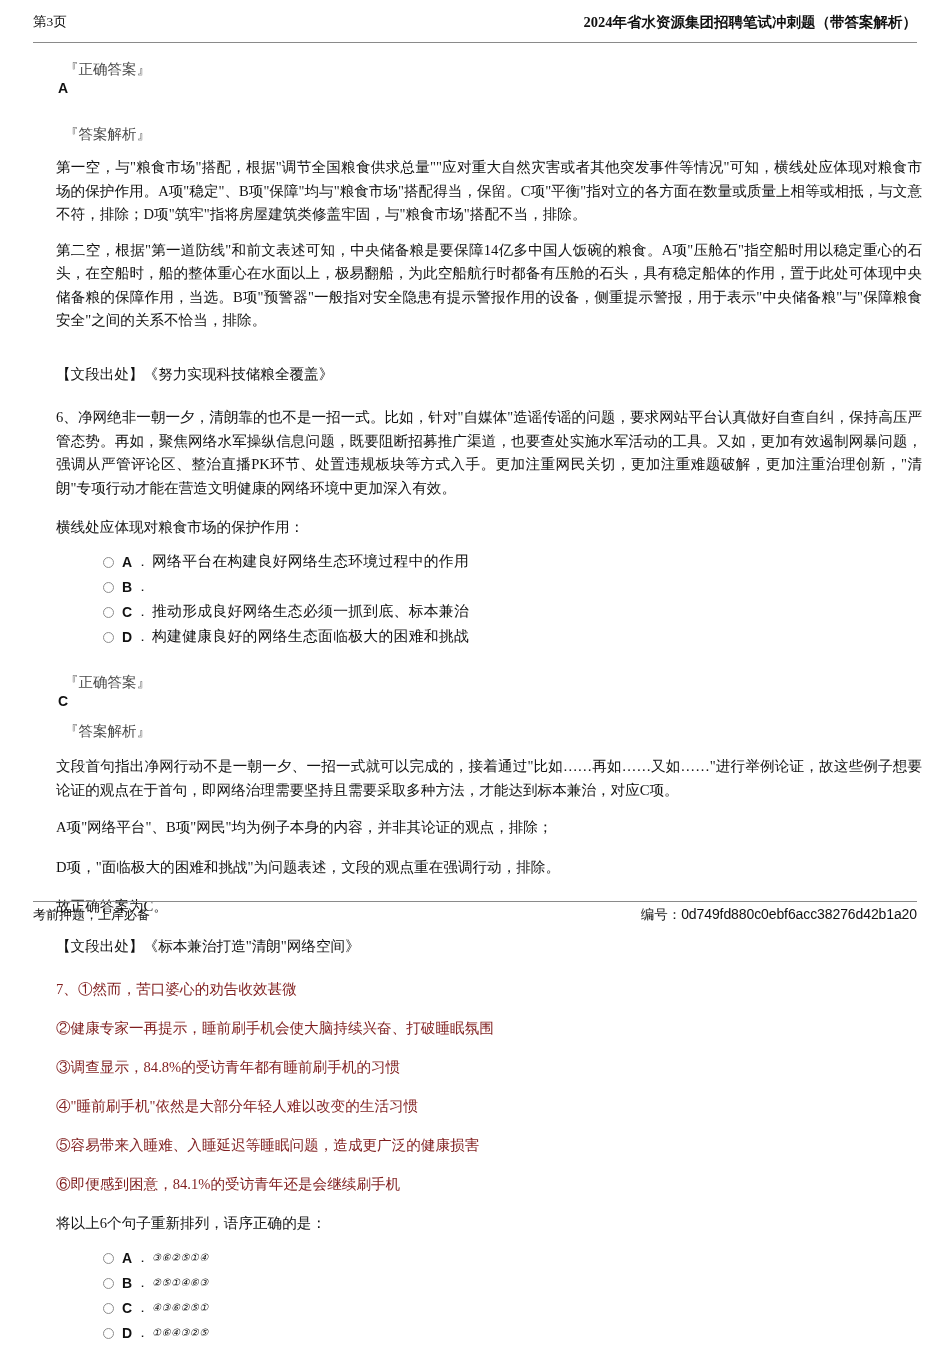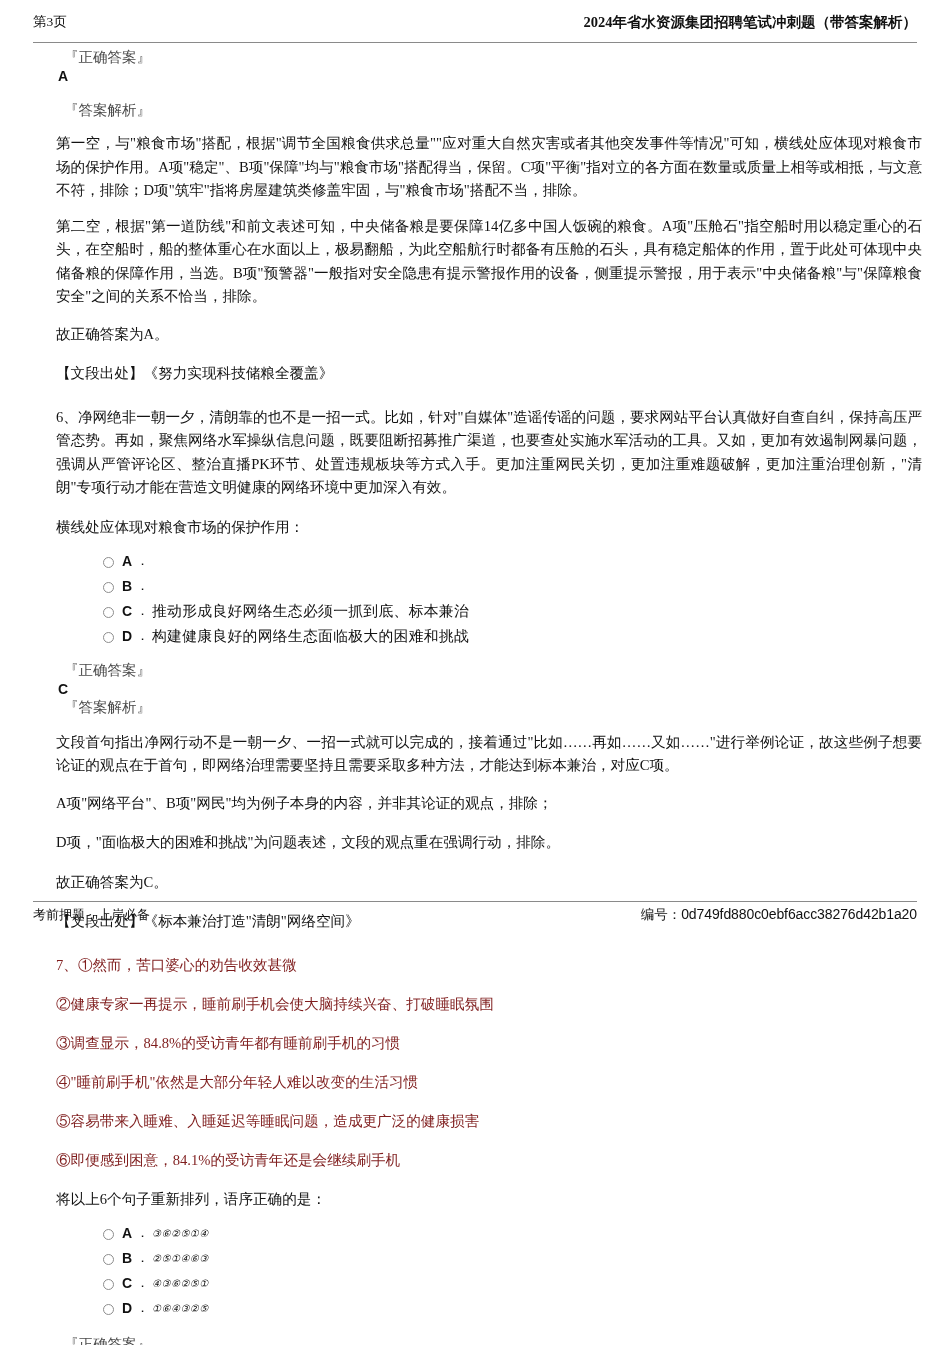--- a/index.html
+++ b/index.html
@@ -54,21 +54,21 @@
     position: absolute;
     top: 48px;
     left: 56px;
     width: 866px;
   }
 
   .label-line {
     font-size: 14.5px;
     line-height: 19px;
     color: #4a4a4a;
-    margin: 0 0 0 8px;
+    margin: 12px 0 0 8px;
   }
   .answer-letter {
     font-family: "Liberation Sans", sans-serif;
     font-size: 14px;
     font-weight: 700;
     line-height: 18px;
     color: #111;
     margin: 0 0 0 2px;
   }
 
@@ -199,37 +199,37 @@
 
     <div class="label-line">『答案解析』</div>
 
     <div class="spacer-12"></div>
     <p class="para">第一空，与"粮食市场"搭配，根据"调节全国粮食供求总量""应对重大自然灾害或者其他突发事件等情况"可知，横线处应体现对粮食市场的保护作用。A项"稳定"、B项"保障"均与"粮食市场"搭配得当，保留。C项"平衡"指对立的各方面在数量或质量上相等或相抵，与文意不符，排除；D项"筑牢"指将房屋建筑类修盖牢固，与"粮食市场"搭配不当，排除。</p>
 
     <div class="spacer-12"></div>
     <p class="para">第二空，根据"第一道防线"和前文表述可知，中央储备粮是要保障14亿多中国人饭碗的粮食。A项"压舱石"指空船时用以稳定重心的石头，在空船时，船的整体重心在水面以上，极易翻船，为此空船航行时都备有压舱的石头，具有稳定船体的作用，置于此处可体现中央储备粮的保障作用，当选。B项"预警器"一般指对安全隐患有提示警报作用的设备，侧重提示警报，用于表示"中央储备粮"与"保障粮食安全"之间的关系不恰当，排除。</p>
 
     <div class="spacer-14"></div>
-    <p class="para">故正确答案为A。</p>
 
     <div class="spacer-16"></div>
     <p class="para"><span>【文段出处】</span><span>《努力实现科技储粮全覆盖》</span></p>
 
     <div class="spacer-20"></div>
 
     <p class="para"><span>6、</span><span>净网绝非一朝一夕，清朗靠的也不是一招一式。比如，针对"自媒体"造谣传谣的问题，要求网站平台认真做好自查自纠，保持高压严管态势。再如，聚焦网络水军操纵信息问题，既要阻断招募推广渠道，也要查处实施水军活动的工具。又如，更加有效遏制网暴问题，强调从严管评论区、整治直播PK环节、处置违规板块等方式入手。更加注重网民关切，更加注重难题破解，更加注重治理创新，"清朗"专项行动才能在营造文明健康的网络环境中更加深入有效。</span></p>
 
     <div class="spacer-16"></div>
     <p class="stem">横线处应体现对粮食市场的保护作用：</p>
 
     <ul class="options">
       <li class="option-row">
         <span class="radio"></span>
         <span class="opt-letter">A</span>
         <span class="opt-dot">．</span>
+        <span class="opt-text">网络平台在构建良好网络生态环境过程中的作用</span>
       </li>
       <li class="option-row">
         <span class="radio"></span>
         <span class="opt-letter">B</span>
         <span class="opt-dot">．</span>
       </li>
       <li class="option-row">
         <span class="radio"></span>
         <span class="opt-letter">C</span>
         <span class="opt-dot">．</span>

